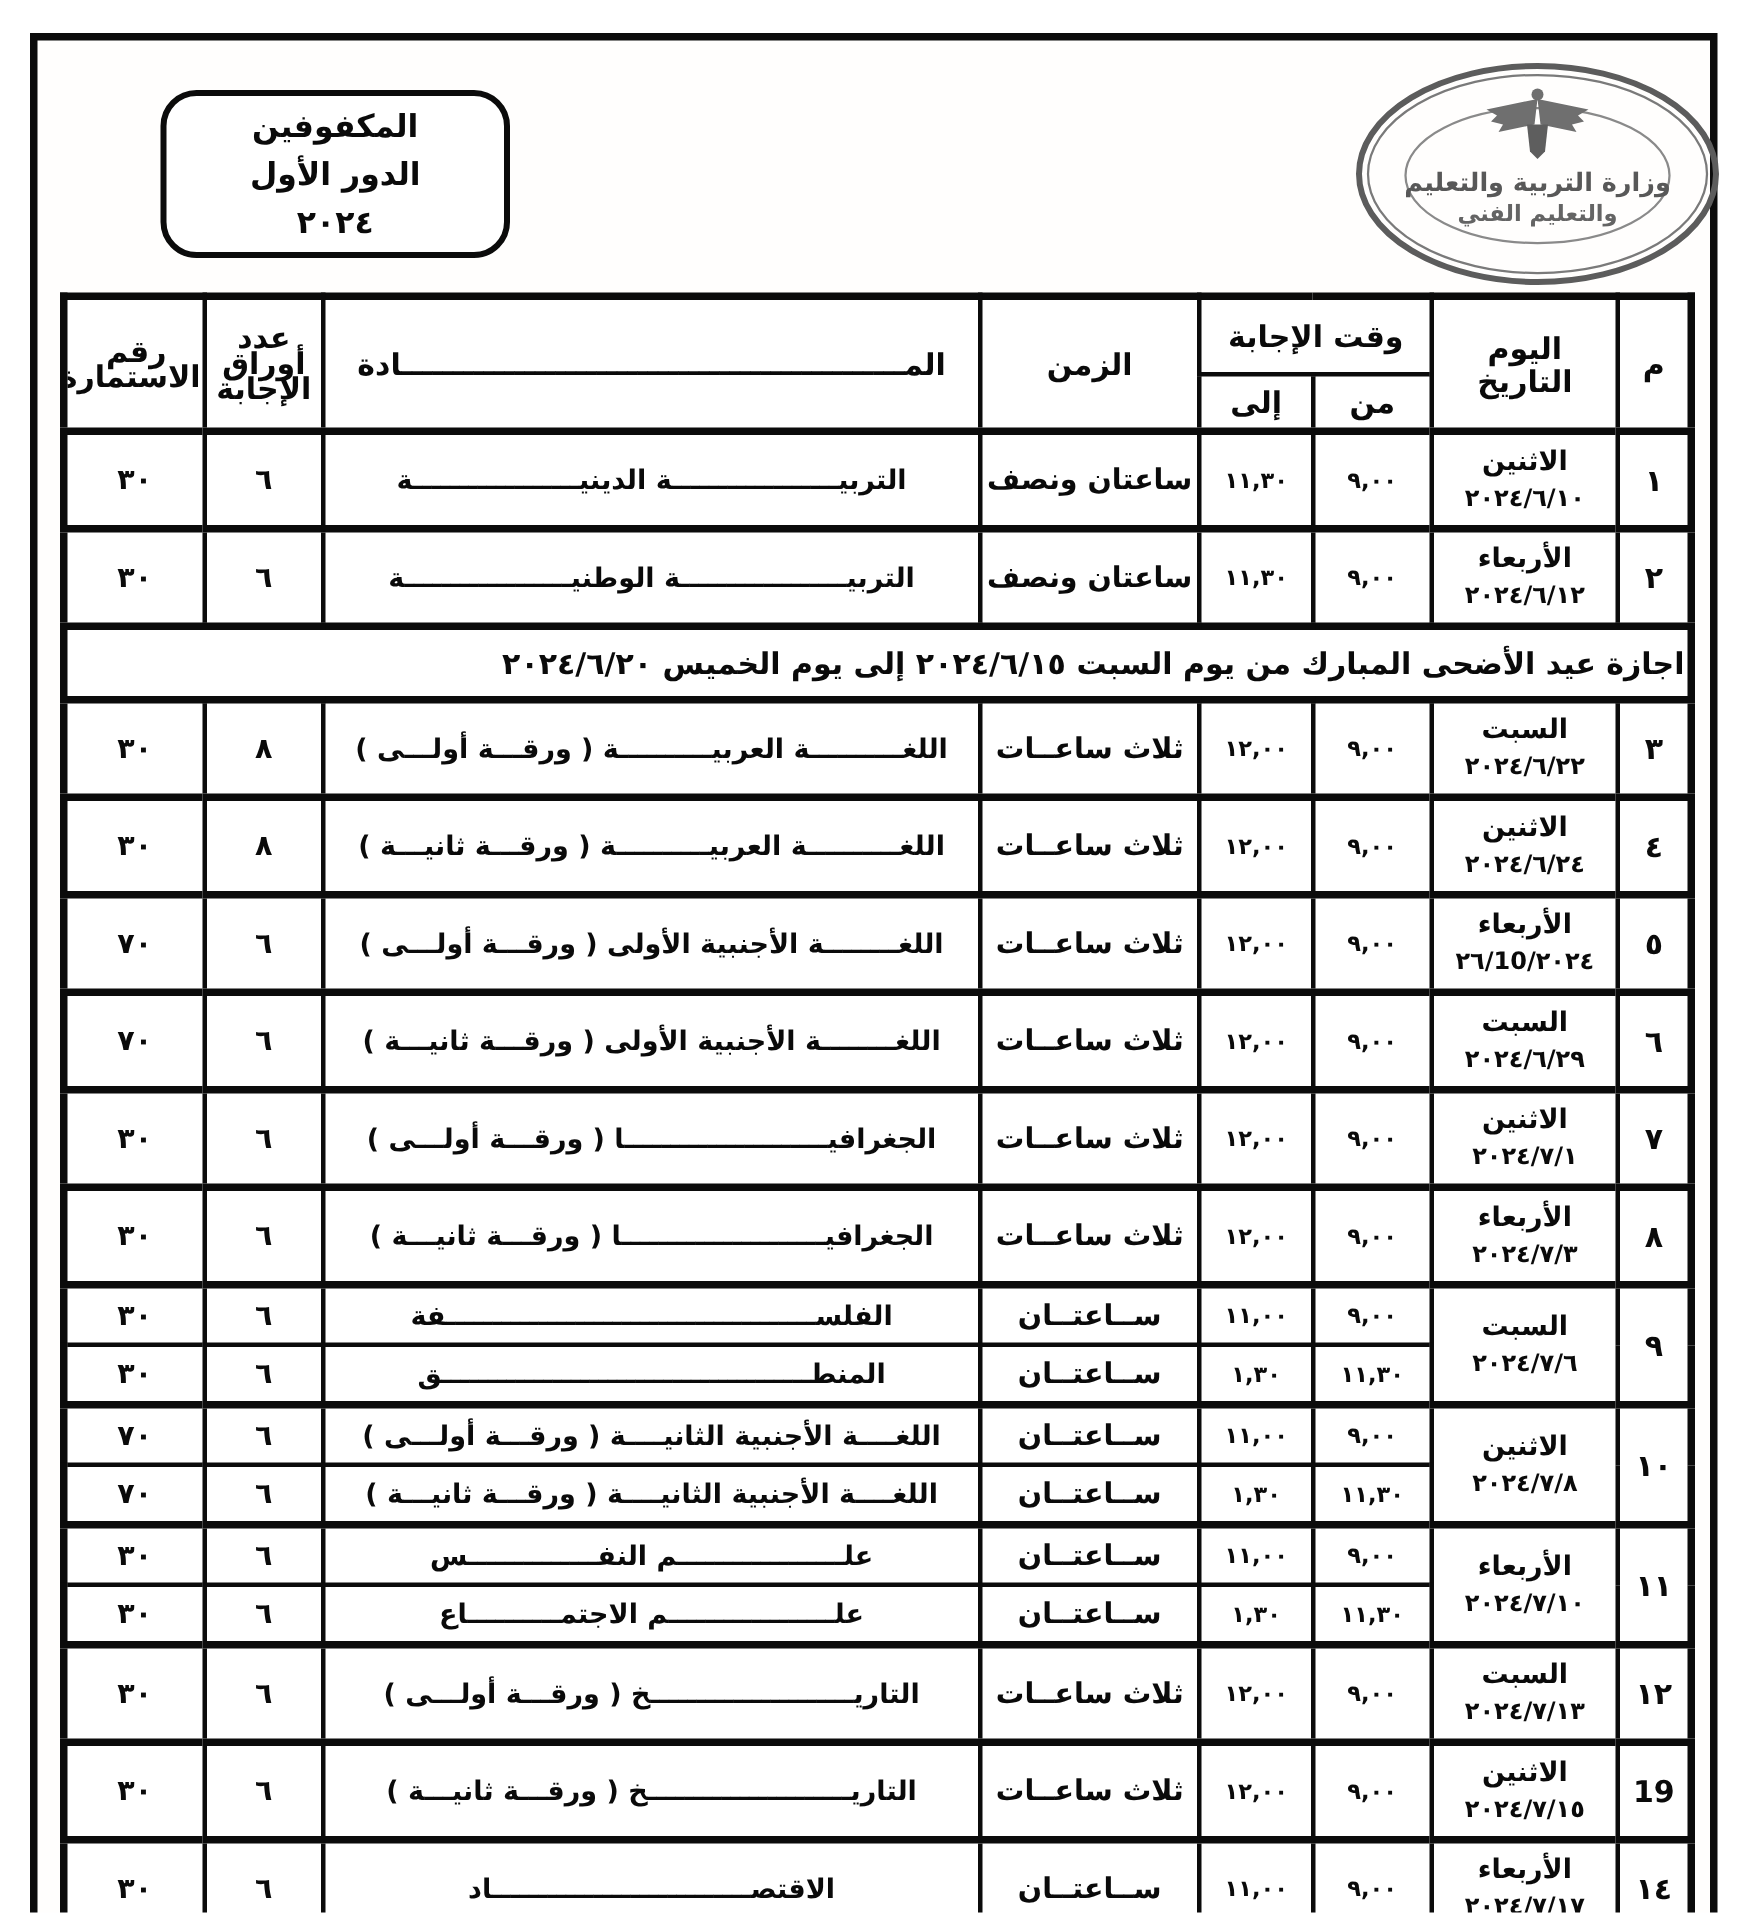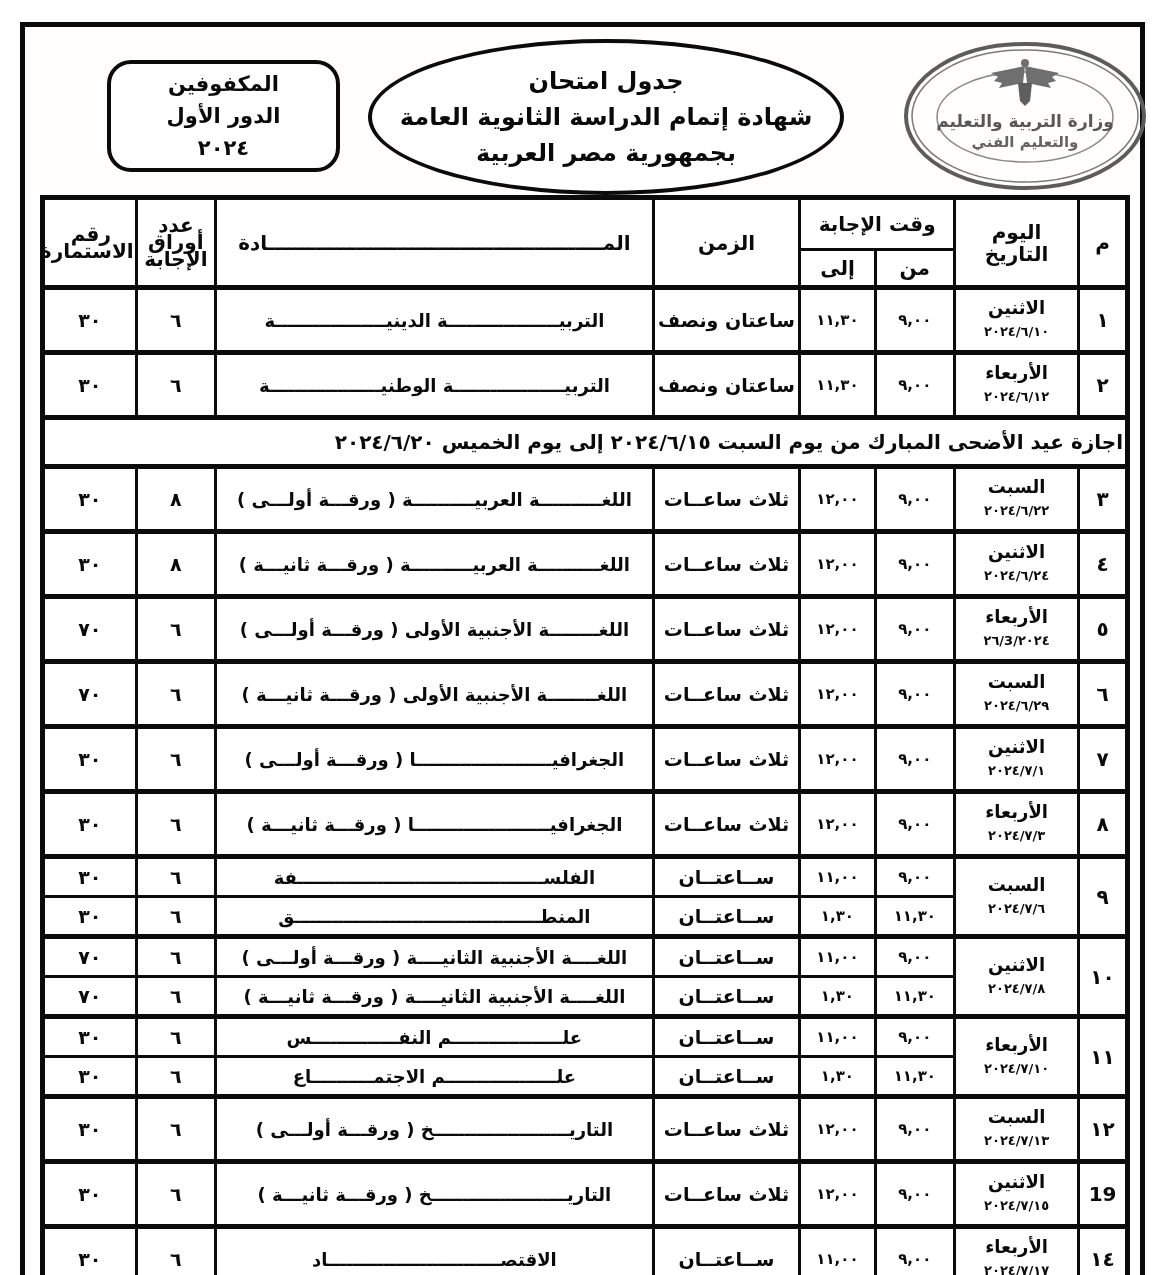--- a/index.html
+++ b/index.html
@@ -43,42 +43,37 @@
   .sched thead .multiline{line-height:22px;font-size:18px;}
   .sched thead .small{line-height:17px;font-size:15px;}
   .sched tbody tr.single td{height:60px;}
   .sched tbody tr.half td{height:36px;}
   .sched tbody tr.gstart td{border-top-width:5px;}
   .sched tbody tr.holiday-row td{
     height:44px;border-top-width:5px;border-bottom-width:5px;font-size:20px;text-align:right;
   }
   .sched td.idx-cell{font-size:20px;}
   .sched td.day-cell{font-size:18px;line-height:24px;}
-  .sched td.day-cell .date{font-size:13px;}
+  .sched td.day-cell .date{font-size:16px;}
   .sched td.time-cell{font-size:15px;}
   .sched td.dur-cell{font-size:19px;text-align:center;}
   .sched td.subj-cell{font-size:18px;}
   .sched td.num-cell{font-size:19px;}
 </style>
 </head>
 <body>
 
 <div class="page">
 
   <div class="session-box">
     <div>المكفوفين</div>
     <div>الدور الأول</div>
     <div>٢٠٢٤</div>
   </div>
 
-  <div class="title-oval">
-    <div>جدول امتحان</div>
-    <div>شهادة إتمام الدراسة الثانوية العامة</div>
-    <div>بجمهورية مصر العربية</div>
-  </div>
 
   <div class="seal">
     <svg viewBox="0 0 248 150">
       <ellipse cx="124" cy="75" rx="119" ry="72" fill="none" stroke="#5c5c5c" stroke-width="4"></ellipse>
       <ellipse cx="124" cy="75" rx="113" ry="66" fill="none" stroke="#7a7a7a" stroke-width="1.5"></ellipse>
       <ellipse cx="124" cy="76" rx="88" ry="45" fill="none" stroke="#8a8a8a" stroke-width="1.5"></ellipse>
       <path id="sealArc" d="M 22,48 A 100,62 0 1 0 226,48" fill="none"></path>
       <text font-size="12.5" font-weight="bold" fill="#4c4c4c" letter-spacing="1.5">
         <textPath href="#sealArc" startOffset="2">MINISTRY OF EDUCATION AND TECHNICAL EDUCATION</textPath>
       </text>
@@ -182,21 +177,21 @@
           <td class="time-cell">١٢,٠٠</td>
           <td class="dur-cell">ثلاث ساعــات</td>
           <td class="subj-cell">اللغــــــــــة العربيــــــــــة  ( ورقـــة ثانيـــة )</td>
           <td class="num-cell">٨</td>
           <td class="num-cell">٣٠</td>
         </tr>
         <tr class="single gstart">
           <td class="idx-cell" rowspan="1">٥</td>
           <td class="day-cell" rowspan="1">
             <div>الأربعاء</div>
-            <div class="date">٢٠٢٤/3/٢٦</div>
+            <div class="date">٢٠٢٤/10/٢٦</div>
           </td>
           <td class="time-cell">٩,٠٠</td>
           <td class="time-cell">١٢,٠٠</td>
           <td class="dur-cell">ثلاث ساعــات</td>
           <td class="subj-cell">اللغــــــــة الأجنبية الأولى ( ورقـــة أولـــى )</td>
           <td class="num-cell">٦</td>
           <td class="num-cell">٧٠</td>
         </tr>
         <tr class="single gstart">
           <td class="idx-cell" rowspan="1">٦</td>

